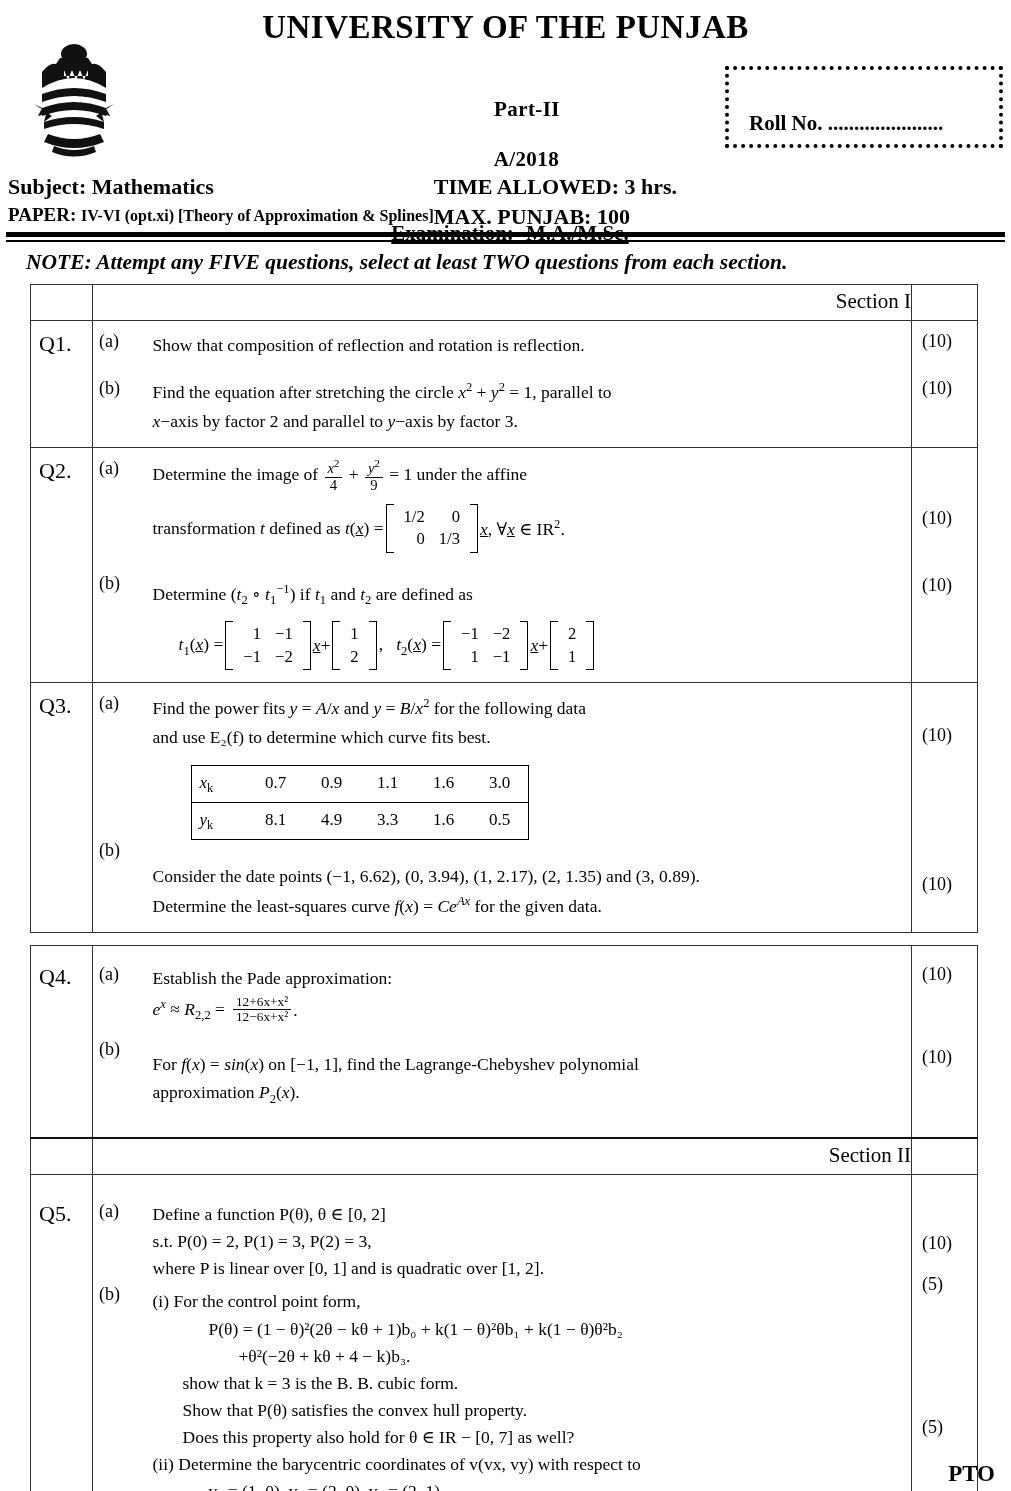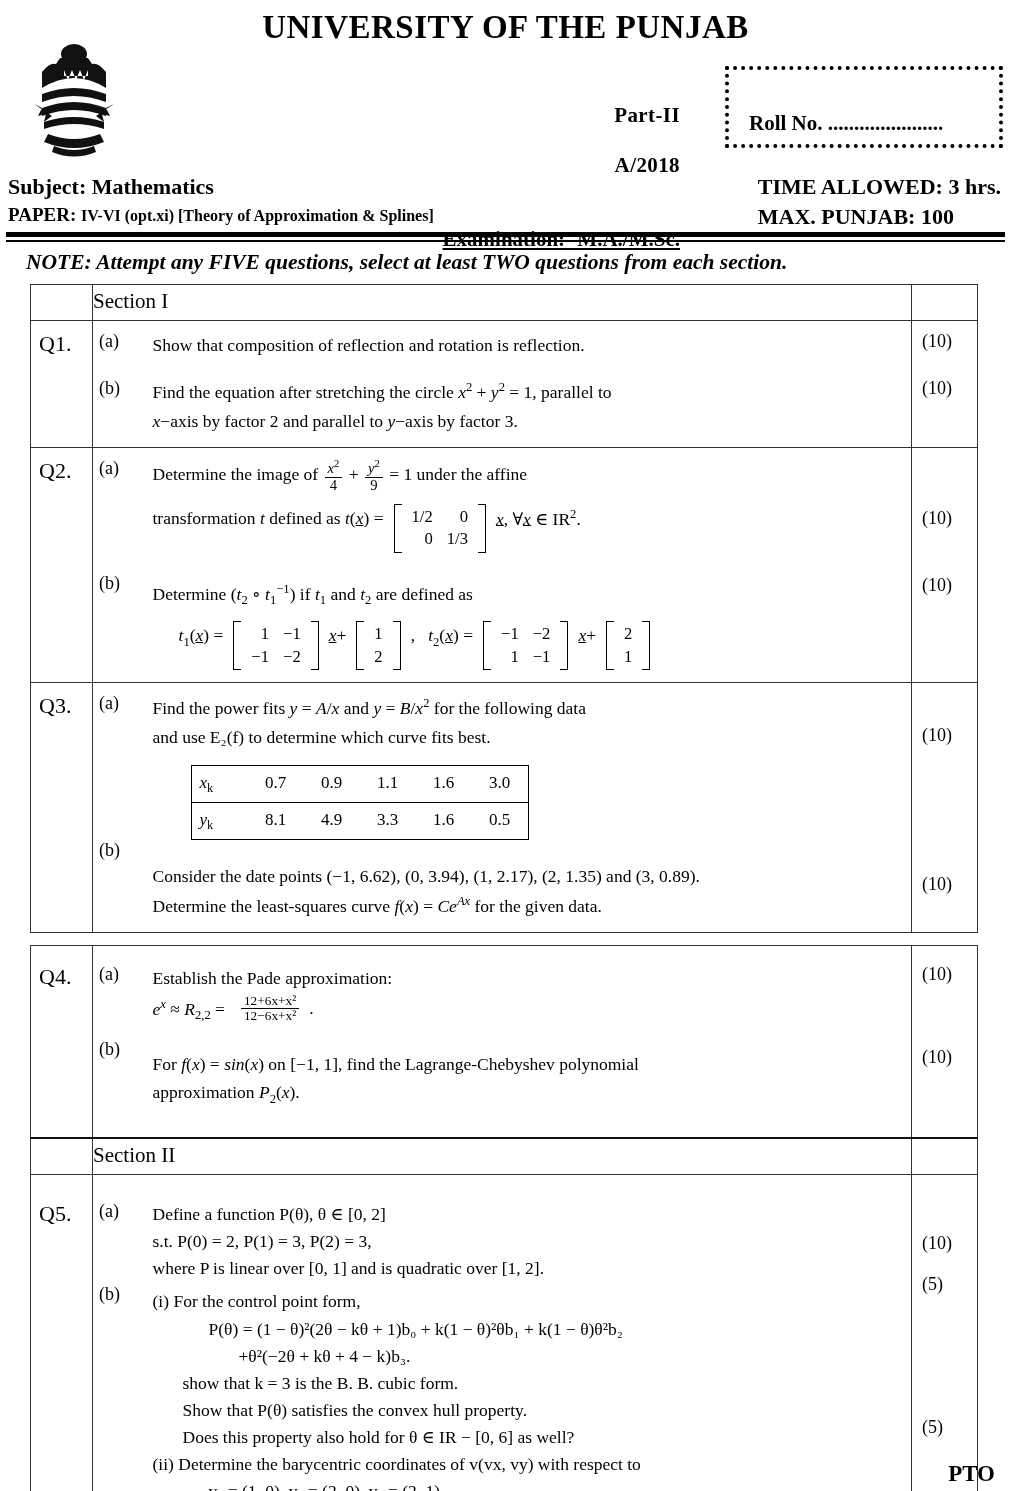--- a/index.html
+++ b/index.html
@@ -38,23 +38,23 @@
     position: absolute;
     left: 28px;
     top: 42px;
     width: 92px;
     height: 118px;
   }
 
   .header-mid {
     position: absolute;
     left: 340px;
-    top: 78px;
+    top: 72px;
     width: 340px;
-    text-align: right;
+    text-align: center;
   }
   .header-mid .line1 {
     font-weight: bold;
     font-size: 21px;
     letter-spacing: 0.4px;
     white-space: pre;
   }
   .header-mid .line2 {
     font-weight: bold;
     font-size: 21px;
@@ -80,21 +80,20 @@
     font-size: 21px;
     white-space: nowrap;
   }
 
   .subject-row {
     position: absolute;
     top: 172px;
     left: 8px;
     right: 6px;
     display: flex;
-    justify-content: space-between;
     align-items: flex-start;
   }
   .subject-col .s1 {
     font-weight: bold;
     font-size: 22px;
     line-height: 1.35;
   }
   .subject-col .s2 {
     font-weight: bold;
     font-size: 19px;
@@ -166,21 +165,21 @@
   .col-body{ }
   .col-m   { width: 66px; }
 
   .bl { border-left: 1.6px solid #333; }
   .br { border-right: 1.6px solid #333; }
   .bt { border-top: 1.6px solid #333; }
   .bb { border-bottom: 1.6px solid #333; }
   .bt-thick { border-top: 2.6px solid #111; }
 
   .sect-head {
-    text-align: left;
+    text-align: right;
     font-size: 21px;
     padding: 4px 0 6px 0;
   }
 
   .qlabel {
     padding: 10px 0 0 8px;
     font-size: 22px;
     white-space: nowrap;
   }
   .plabel {
@@ -237,22 +236,23 @@
   .matrix td {
     text-align: right;
     padding: 1px 7px;
     font-size: 0.95em;
     line-height: 1.25;
   }
 
   .mrow-wrap {
     margin-top: 10px;
     display: flex;
+    align-items: center;
     flex-wrap: wrap;
-    gap: 8px;
+    gap: 0px;
   }
 
   
   .datatable {
     border-collapse: collapse;
     margin: 14px 0 6px 38px;
     font-size: 17px;
   }
   .datatable td {
     border: 1.6px solid #000;
@@ -604,21 +604,21 @@
           <div style="height:6px"></div>
 
           <div>
             <span>(i)</span>
             <span>For the control point form,</span>
           </div>
           <div class="indent2">P(θ) = (1 − θ)²(2θ − kθ + 1)b₀ + k(1 − θ)²θb₁ + k(1 − θ)θ²b₂</div>
           <div class="indent3">+θ²(−2θ + kθ + 4 − k)b₃.</div>
           <div class="indent1">show that k = 3 is the B. B. cubic form.</div>
           <div class="indent1">Show that P(θ) satisfies the convex hull property.</div>
-          <div class="indent1">Does this property also hold for θ ∈ IR − [0, 6] as well?</div>
+          <div class="indent1">Does this property also hold for θ ∈ IR − [0, 7] as well?</div>
 
           <div>
             <span>(ii)</span>
             <span>Determine the barycentric coordinates of v(vx, vy) with respect to</span>
           </div>
           <div class="indent2">v₀ = (1, 0), v₁ = (2, 0), v₂ = (2, 1).</div>
         </div>
       </td>
       <td class="bt bl br bb">
         <div class="marks" style="padding-top:58px">(10)</div>

